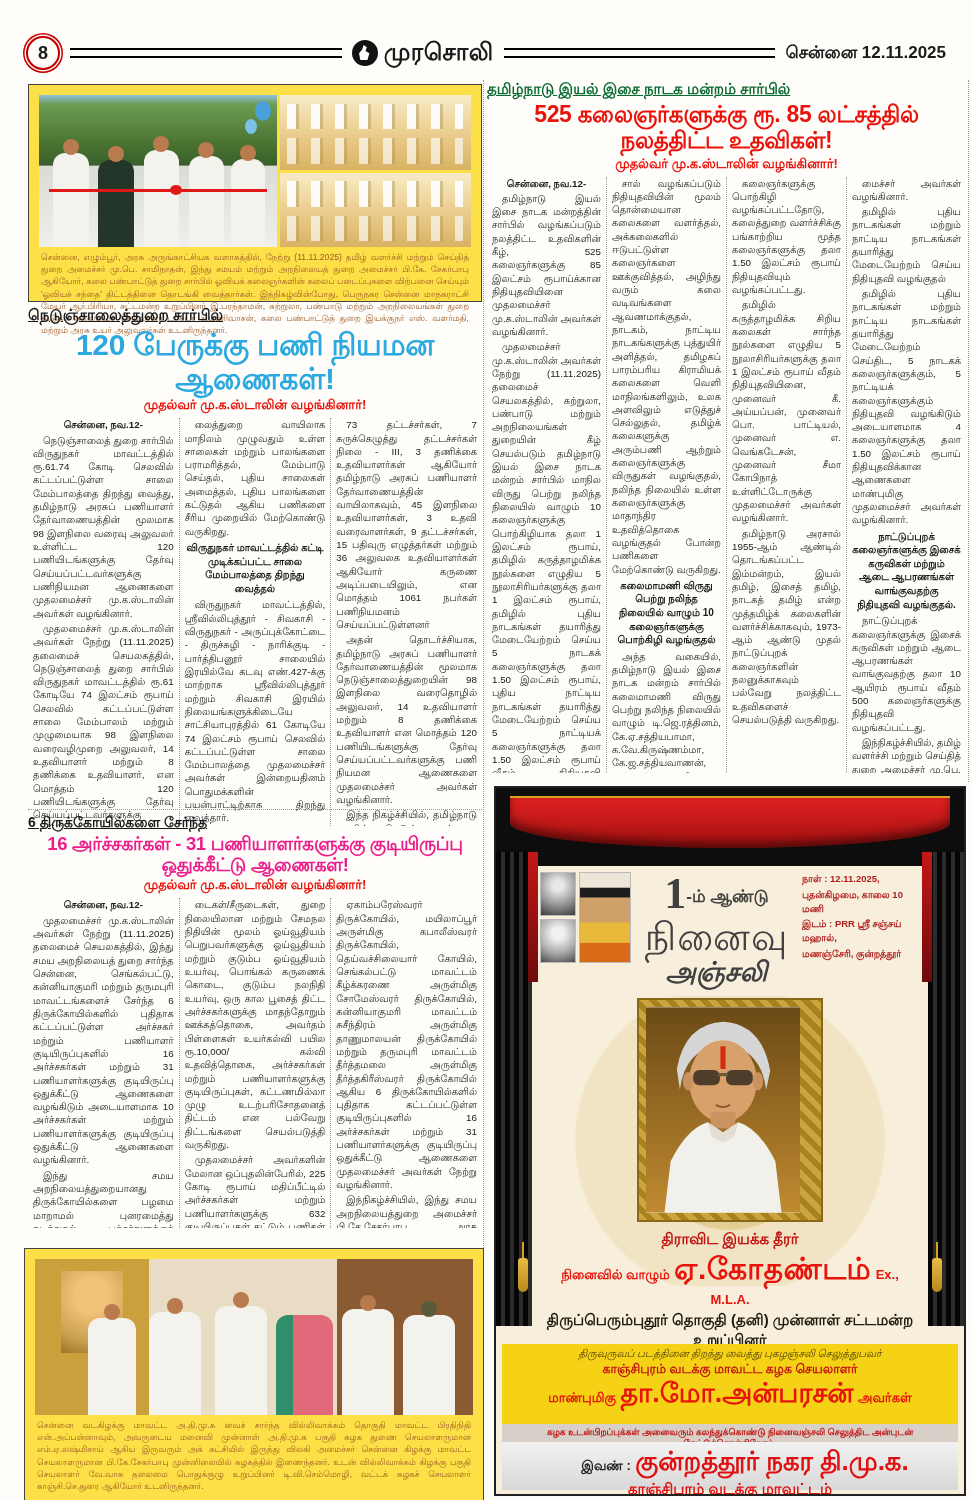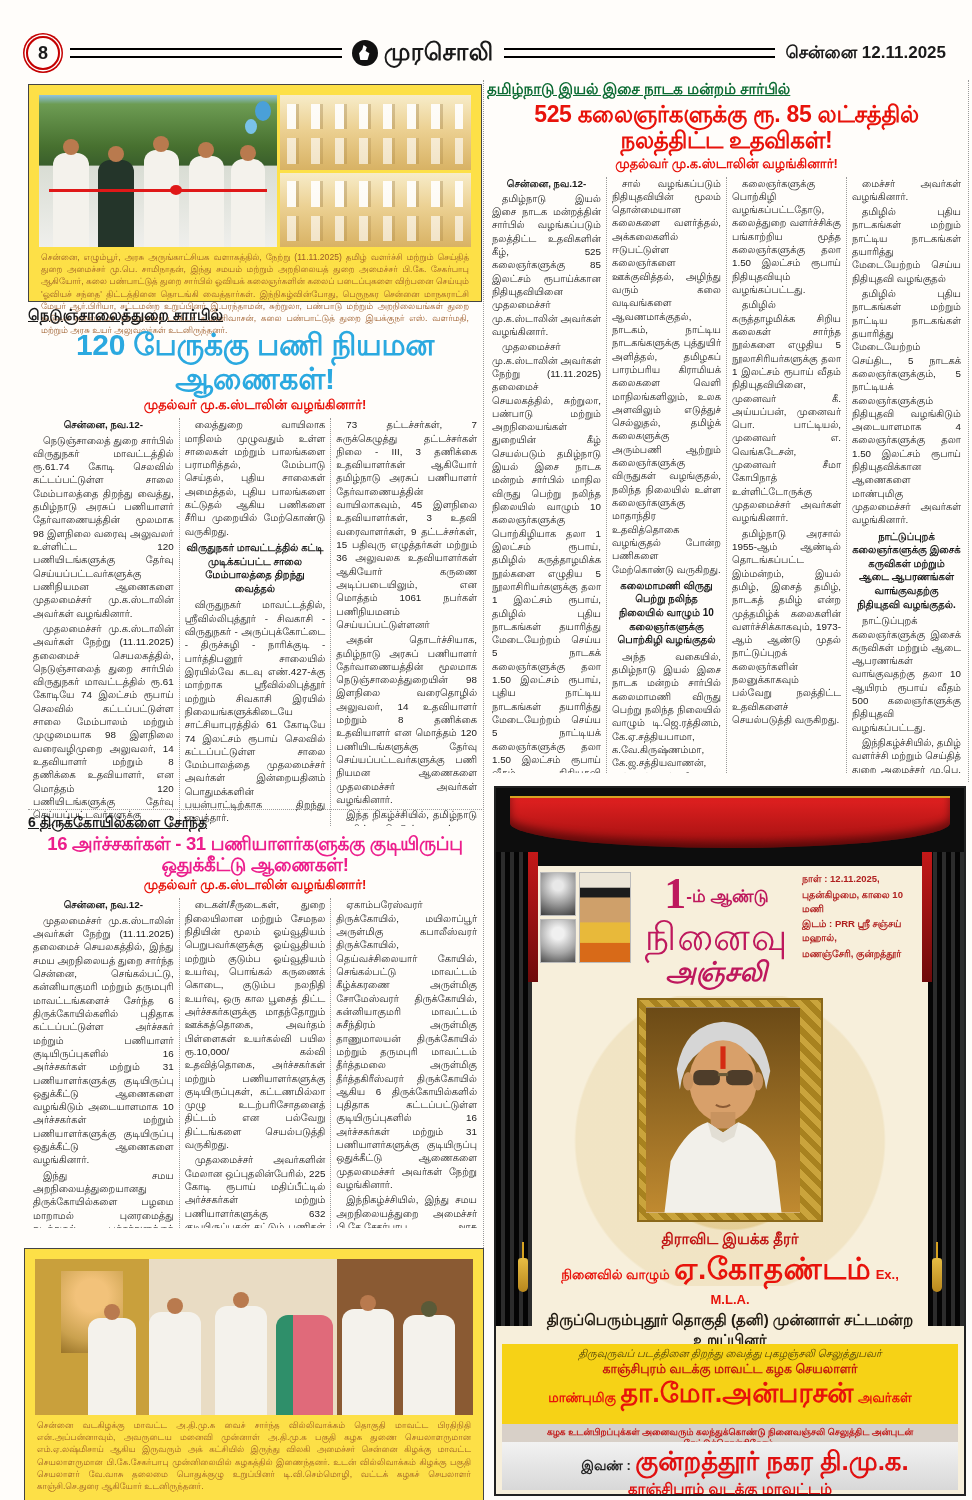--- a/index.html
+++ b/index.html
@@ -72,21 +72,21 @@
           border-radius:4px 4px 6px 6px;top:470px;}
   .tassel::before{content:"";position:absolute;top:-16px;left:4px;width:2px;height:16px;background:#d8a321;}
   .tassel.l{left:22px;} .tassel.r{right:22px;}
   .ad-inner{position:relative;padding:84px 44px 0;}
   .ad-head{display:flex;gap:8px;align-items:flex-start;}
   .leaders{display:grid;grid-template-columns:36px 52px;grid-template-rows:44px 44px;gap:3px;}
   .leader{border:1px solid #bbb;}
   .leader.periyar{background:radial-gradient(circle at 50% 30%,#e8e8e8 15%,#9a9a9a 55%,#3c3c3c);}
   .leader.anna{grid-row:2;background:radial-gradient(circle at 50% 32%,#f0f0f0 18%,#a8a8a8 60%,#4c4c4c);}
   .leader.kalaignar{grid-column:2;grid-row:1/3;background:linear-gradient(180deg,#ece6d8 0 16%,#1c1c1c 17% 27%,#cfa06a 28% 55%,#e8b93a 56% 78%,#d86a18 79% 100%);}
-  .ad-title{flex:1;text-align:center;color:#be185d;line-height:1;}
+  .ad-title{flex:1;text-align:center;color:#404040;line-height:1;}
   .t1{font-size:17px;font-weight:bold;}
   .t1 .big1{font-family:"Liberation Serif",serif;font-size:44px;font-weight:bold;vertical-align:-6px;}
   .t2{font-size:38px;font-weight:400;letter-spacing:1px;margin-top:2px;}
   .t3{font-size:27px;font-weight:bold;font-style:italic;font-family:"Liberation Serif",serif;margin-top:3px;}
   .ad-info{width:118px;font-size:9.5px;line-height:1.45;color:#b02020;font-weight:bold;}
   .ad-info p{margin:0 0 2px;}
   .ornament{position:absolute;left:50%;top:208px;transform:translateX(-50%);width:330px;height:290px;
       background:radial-gradient(circle at 50% 50%,rgba(214,178,92,.55) 0 40%,rgba(214,178,92,.18) 41% 70%,transparent 71%);
       border-radius:30px;}
   .frame{position:relative;width:168px;margin:14px auto 0;padding:7px;background:

